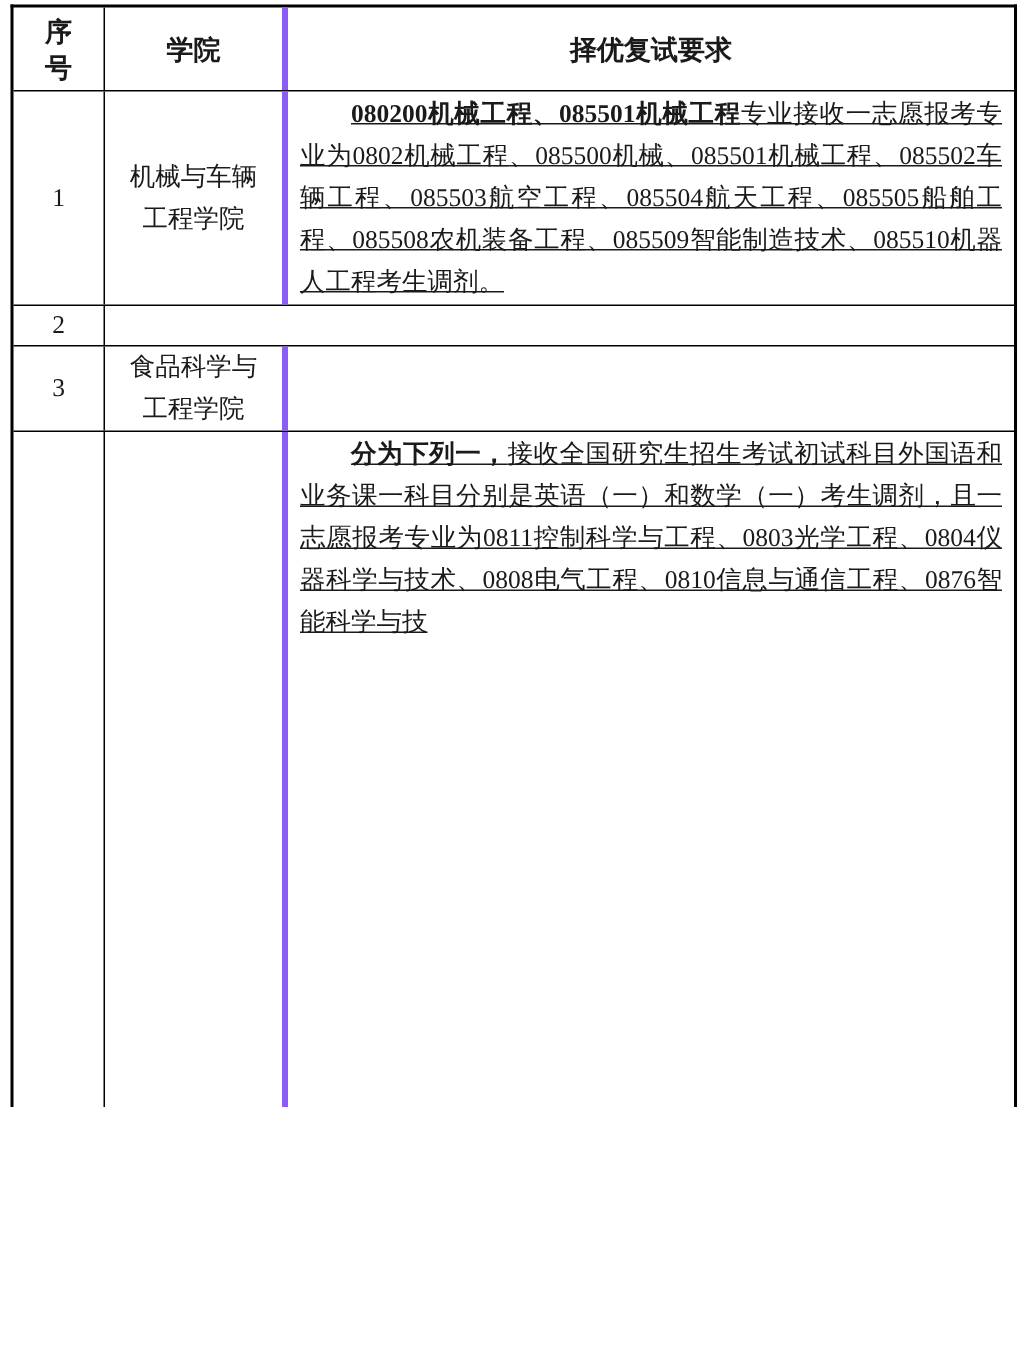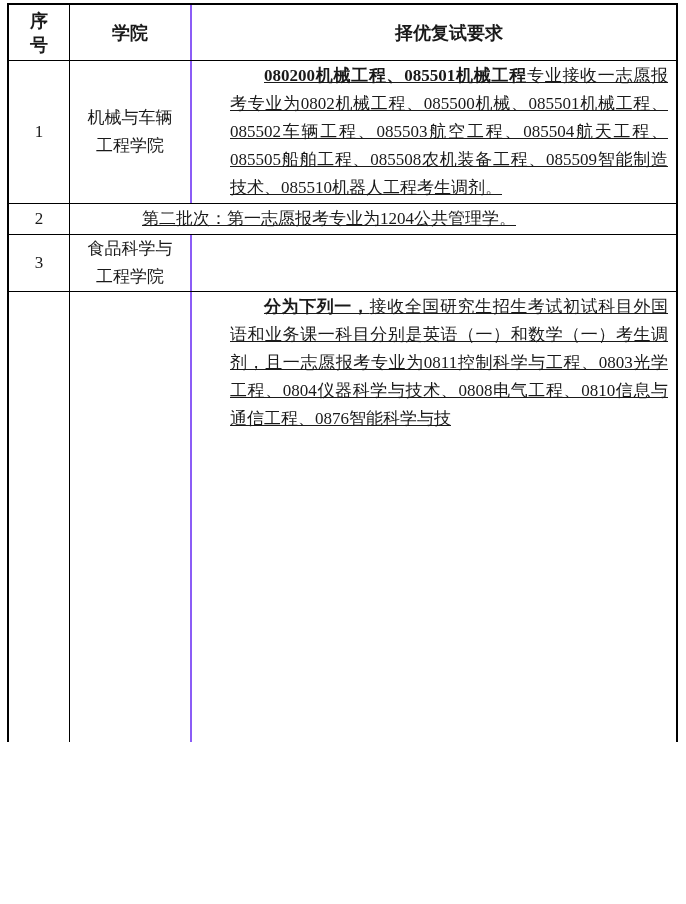--- a/index.html
+++ b/index.html
@@ -27,31 +27,30 @@
   .cell { box-sizing: border-box; }
   .c1 {
     flex: 0 0 61px;
     border-right: 1px solid #000;
     display: flex; align-items: center; justify-content: center;
     text-align: center;
     line-height: 26px;
   }
   .c2 {
     flex: 0 0 122px;
-    border-right: 2px solid #8b5cf6;
+    border-right: 4px solid #8b5cf6;
     display: flex; align-items: center; justify-content: center;
     text-align: center;
     line-height: 28px;
   }
   .c3 {
     flex: 1 1 auto;
     padding: 1px 8px;
     text-align: justify;
     text-justify: inter-character;
-    margin-left: 30px;
   }
   .header-row {
     height: 55px;
     font-weight: 700;
     font-size: 18px;
   }
   .header-row .c1 { line-height: 24px; }
   .c3-header {
     display: flex; align-items: center; justify-content: center;
     text-align: center;
@@ -92,21 +91,20 @@
         <div class="cell c2">
           <div>机械与车辆<br>工程学院</div>
         </div>
         <div class="cell c3">
           <p><span class="b">080200机械工程、085501机械工程</span><span>专业接收一志愿报考专业为0802机械工程、085500机械、085501机械工程、085502车辆工程、085503航空工程、085504航天工程、085505船舶工程、085508农机装备工程、085509智能制造技术、085510机器人工程考生调剂。</span></p>
         </div>
       </div>
       <div class="row body-row">
         <div class="cell c1">2</div>
         <div class="cell c3">
-          <p><span>第二批次：第一志愿报考专业为1204公共管理学。</span></p>
         </div>
       </div>
       <div class="row body-row">
         <div class="cell c1">3</div>
         <div class="cell c2">
           <div>食品科学与<br>工程学院</div>
         </div>
         <div class="cell c3">
         </div>
       </div>

